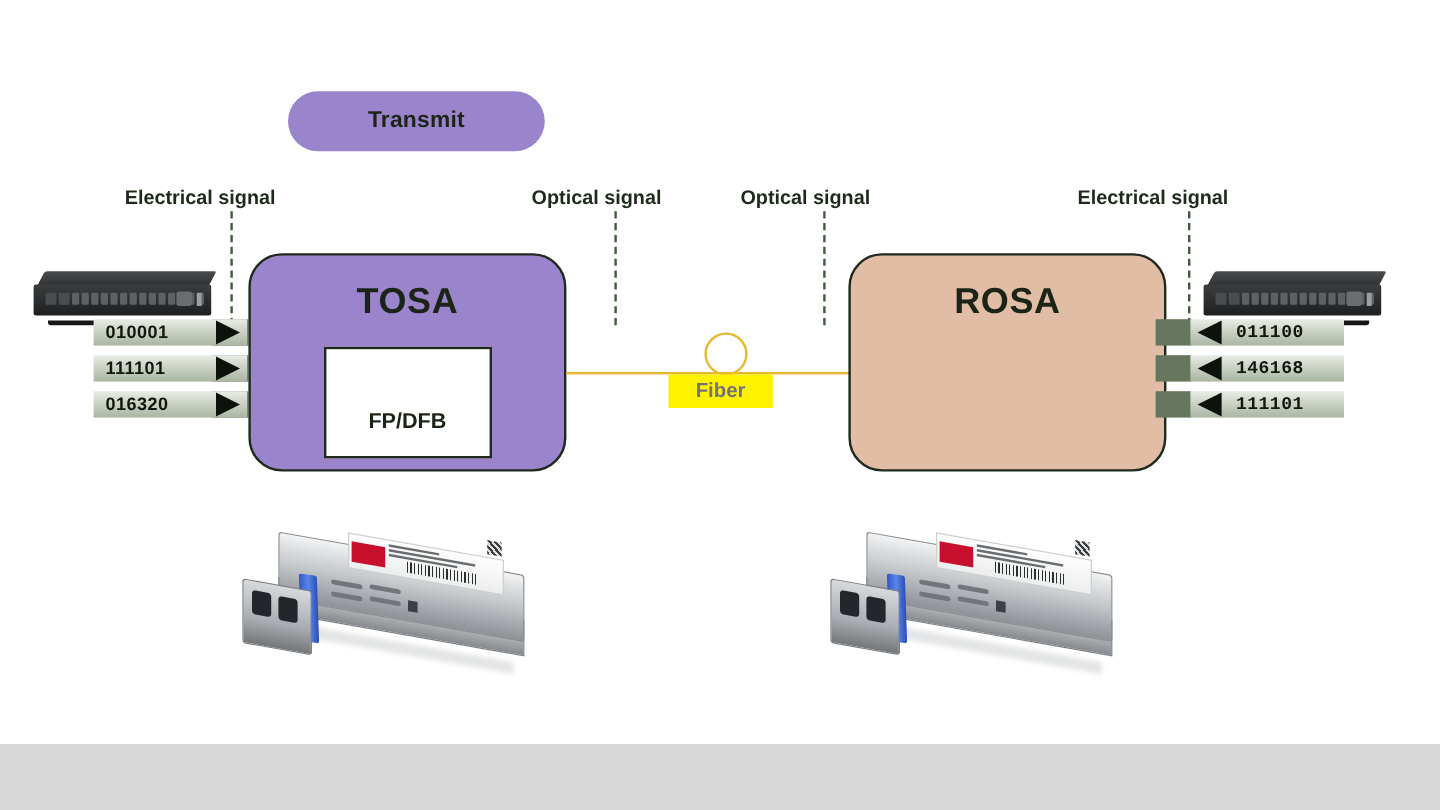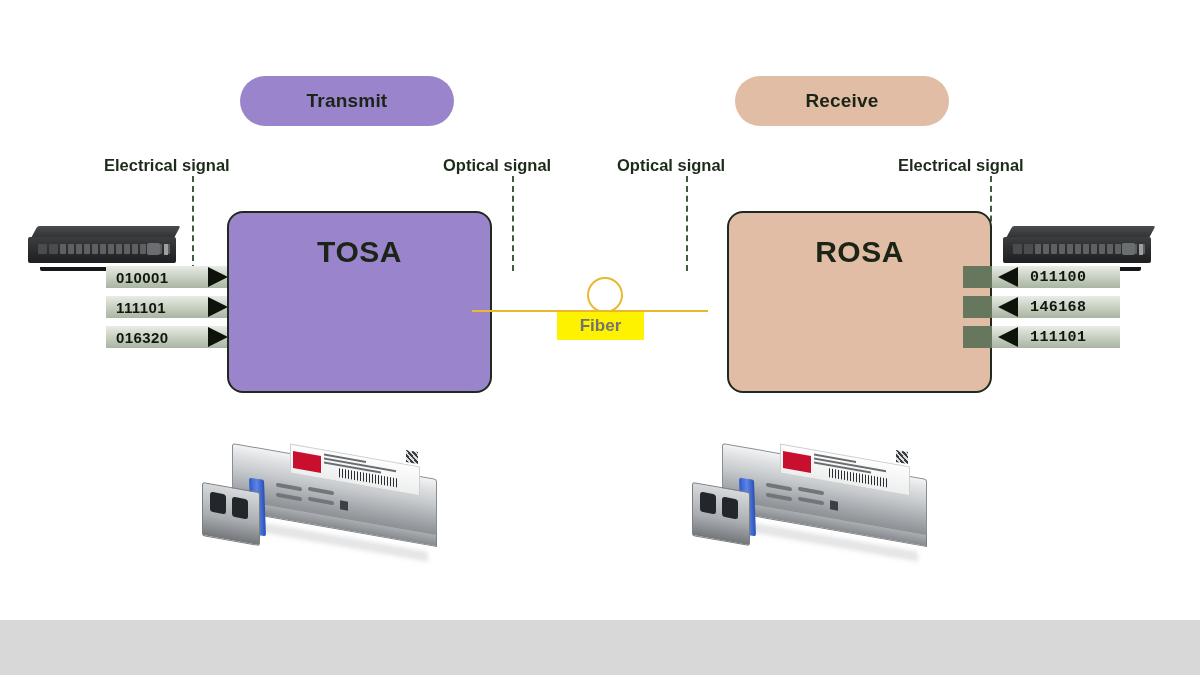--- a/index.html
+++ b/index.html
@@ -86,23 +86,22 @@
   .vd3 { left: 686px; }
   .vd4 { left: 990px; height: 95px; }
 
   
   .unit-box {
     position: absolute;
     top: 211px;
     width: 265px;
     height: 182px;
     border: 2px solid #20291d;
-    border-radius: 16px;
-    box-sizing: border-box;
-    margin-left: 20px;
+    border-radius: 28px;
+    box-sizing: border-box;
   }
   .box-tosa { left: 207px; background: #9a85cd; }
   .box-rosa { left: 707px; background: #e0bda4; }
 
   .unit-title {
     position: absolute;
     left: 0;
     top: 22px;
     width: 100%;
     text-align: center;
@@ -143,21 +142,21 @@
     align-items: center;
     box-sizing: border-box;
   }
   .sigbar .code {
     font-size: 15px;
     font-weight: bold;
     color: #11170f;
     letter-spacing: 0.4px;
     line-height: 1;
   }
-  .sigbar.left { padding-left: 10px; margin-left: 28px; }
+  .sigbar.left { padding-left: 10px; }
   .sigbar.right { padding-left: 38px; font-family: Liberation Mono, monospace; }
 
   .arrow {
     position: absolute;
     top: 50%;
     transform: translateY(-50%);
     width: 0; height: 0;
     border-top: 10px solid transparent;
     border-bottom: 10px solid transparent;
   }
@@ -406,23 +405,20 @@
   }
 </style>
 </head>
 <body>
 
 <div class="stage">
 
   <div class="pill pill-transmit">
     <span>Transmit</span>
   </div>
-  <div class="pill pill-receive">
-    <span>Receive</span>
-  </div>
 
   <div class="caption cap-el-left">Electrical signal</div>
   <div class="caption cap-op-left">Optical signal</div>
   <div class="caption cap-op-right">Optical signal</div>
   <div class="caption cap-el-right">Electrical signal</div>
 
   <div class="vdash vd1"></div>
   <div class="vdash vd2"></div>
   <div class="vdash vd3"></div>
   <div class="vdash vd4"></div>
@@ -493,20 +489,23 @@
     <span class="code">111101</span>
     <span class="arrow r"></span>
   </div>
   <div class="sigbar left sb-l3">
     <span class="code">016320</span>
     <span class="arrow r"></span>
   </div>
 
   <div class="unit-box box-tosa">
     <div class="unit-title">TOSA</div>
+    <div class="inner-box">
+      <span class="inner-label">FP/DFB</span>
+    </div>
   </div>
 
   <div class="fiber-line"></div>
   <div class="fiber-loop"></div>
   <div class="fiber-tag">
     <span>Fiber</span>
   </div>
 
   <div class="unit-box box-rosa">
     <div class="unit-title">ROSA</div>

